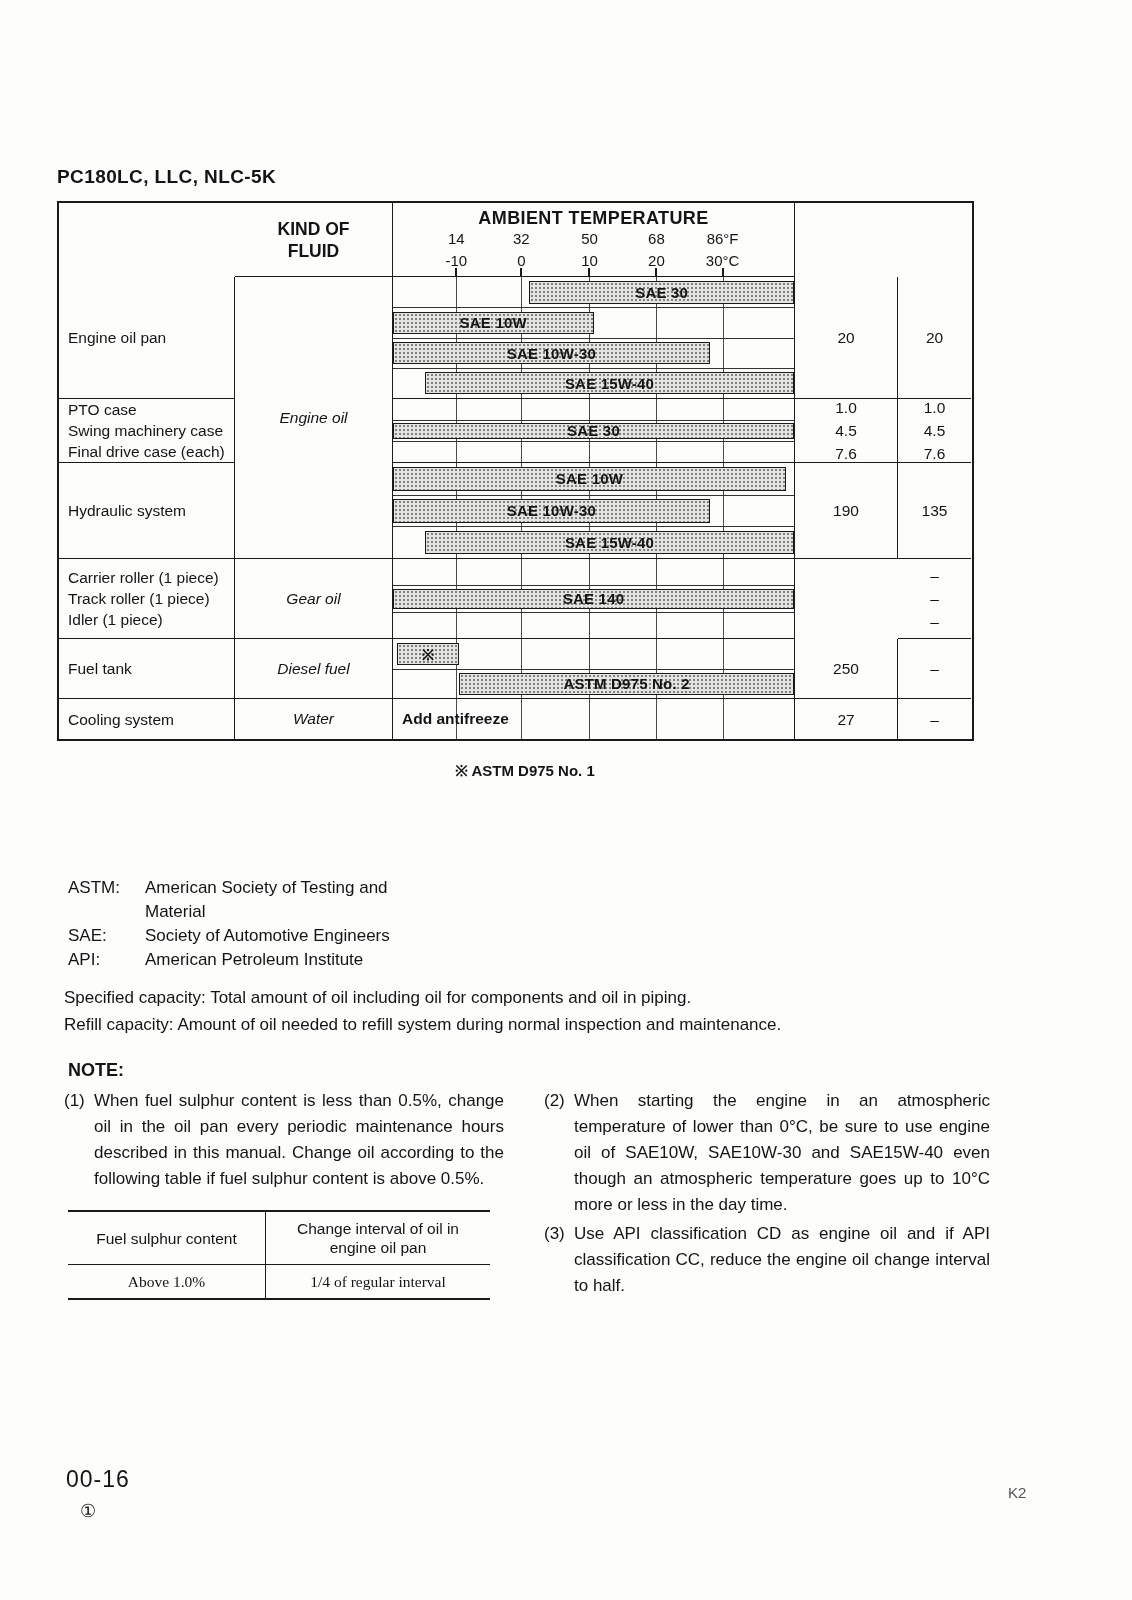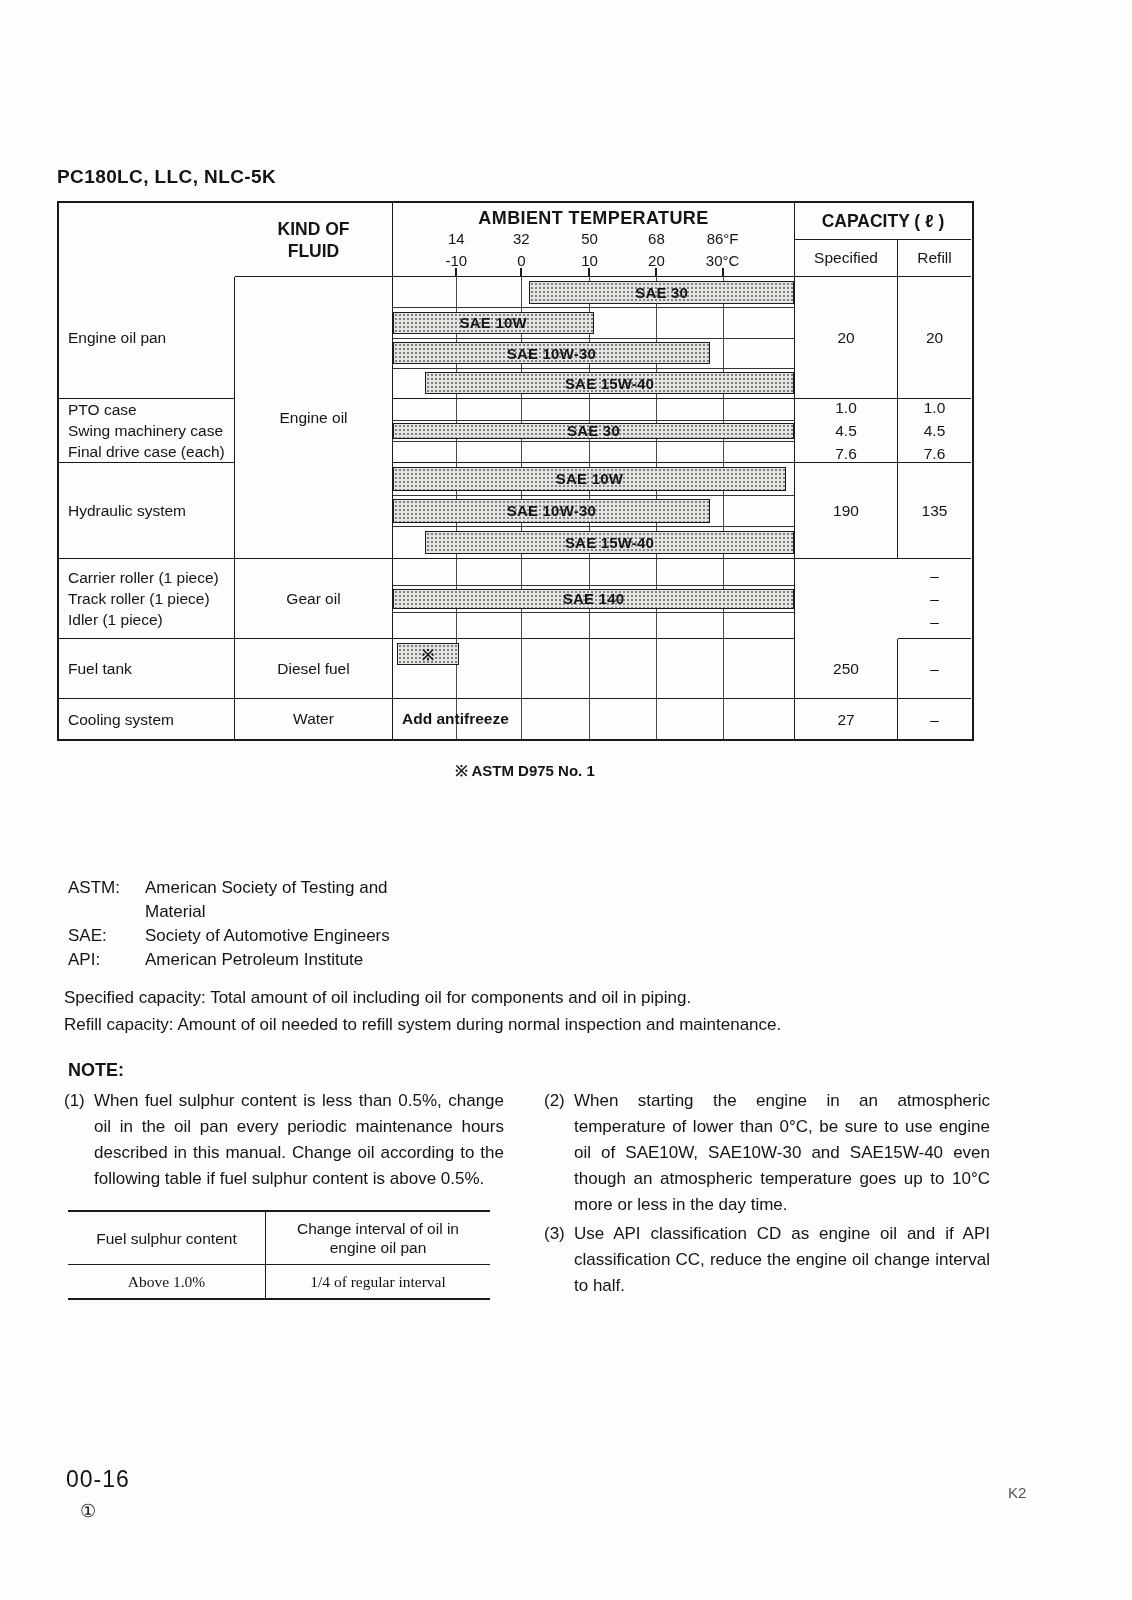--- a/index.html
+++ b/index.html
@@ -26,21 +26,21 @@
   .tick-label.c { top:49px; }
   .tick-mark { position:absolute; bottom:0; width:2px; height:8px; background:#1a1a1a; transform:translateX(-50%); }
 
   .capacity { display:flex; flex-direction:column; }
   .cap-title { height:37px; display:flex; align-items:center; justify-content:center; font-weight:bold; font-size:17.5px; border-bottom:1.5px solid #1a1a1a; }
   .cap-sub { flex:1; display:grid; grid-template-columns:103px 1fr; }
   .cap-sub > div { display:flex; align-items:center; justify-content:center; font-size:15.5px; }
   .cap-sub > .cap-spec { border-right:1.5px solid #1a1a1a; }
 
   .res-cell { display:flex; flex-direction:column; justify-content:center; padding-left:9px; font-size:15.5px; line-height:21px; }
-  .fluid-cell { display:flex; align-items:center; justify-content:center; font-size:15.5px; text-align:center; }
+  .fluid-cell { display:flex; align-items:center; justify-content:center; font-size:15.5px; text-align:center;font-style:italic; }
   .cap-cell { display:flex; flex-direction:column; justify-content:center; align-items:center; font-size:15.5px; line-height:23px; text-align:center; }
 
   .chart-cell { position:relative; overflow:hidden; }
   .gridline { position:absolute; top:0; bottom:0; width:1px; background:#4a4a4a; }
   .bar-row { position:relative; width:100%; z-index:1; }
   .bar-row + .bar-row { border-top:1px solid #333333; }
   .oil-bar { position:absolute; top:12%; height:76%;
              background-color:#e4e4e1;
              background-image:radial-gradient(circle, #808080 0.9px, rgba(0,0,0,0) 1.1px);
              background-size:4px 4px;
@@ -101,27 +101,20 @@
         <div class="tick-label f" style="left: 49%;">50</div>
         <div class="tick-label c" style="left: 49%;">10</div>
         <div class="tick-mark" style="left: 49%;"></div>
         <div class="tick-label f" style="left: 65.7%;">68</div>
         <div class="tick-label c" style="left: 65.7%;">20</div>
         <div class="tick-mark" style="left: 65.7%;"></div>
         <div class="tick-label f" style="left: 82.2%;">86°F</div>
         <div class="tick-label c" style="left: 82.2%;">30°C</div>
         <div class="tick-mark" style="left: 82.2%;"></div>
       </div>
-    <div class="cell capacity last-col" style="grid-row:1;grid-column:4 / span 2">
-      <div class="cap-title">CAPACITY ( ℓ )</div>
-      <div class="cap-sub">
-        <div class="cap-spec">Specified</div>
-        <div class="cap-ref">Refill</div>
-      </div>
-    </div>
 
     <div class="cell res-cell" style="grid-row:2;grid-column:1">
         <div>Engine oil pan</div>
       </div>
     <div class="cell fluid-cell" style="grid-row:2 / span 3;grid-column:2">
       <span>Engine oil</span>
     </div>
     <div class="cell chart-cell" style="grid-row:2;grid-column:3">
         <div class="gridline" style="left: 15.8%;"></div>
         <div class="gridline" style="left: 32%;"></div>
@@ -235,20 +228,23 @@
       <span>Diesel fuel</span>
     </div>
     <div class="cell chart-cell" style="grid-row:6;grid-column:3">
         <div class="gridline" style="left: 15.8%;"></div>
         <div class="gridline" style="left: 32%;"></div>
         <div class="gridline" style="left: 49%;"></div>
         <div class="gridline" style="left: 65.7%;"></div>
         <div class="gridline" style="left: 82.2%;"></div>
         <div class="bar-row" style="height: 50%;">
           <div class="oil-bar" style="left: 1%; width: 15.5%;">※</div>
+        </div>
+        <div class="bar-row" style="height: 50%;">
+          <div class="oil-bar" style="left: 16.5%; width: 83.5%;">ASTM D975 No. 2</div>
         </div>
       </div>
     <div class="cell cap-cell" style="grid-row:6;grid-column:4">
         <div>250</div>
       </div>
     <div class="cell cap-cell last-col" style="grid-row:6;grid-column:5">
         <div>–</div>
       </div>
 
     <div class="cell res-cell last-row" style="grid-row:7;grid-column:1">

